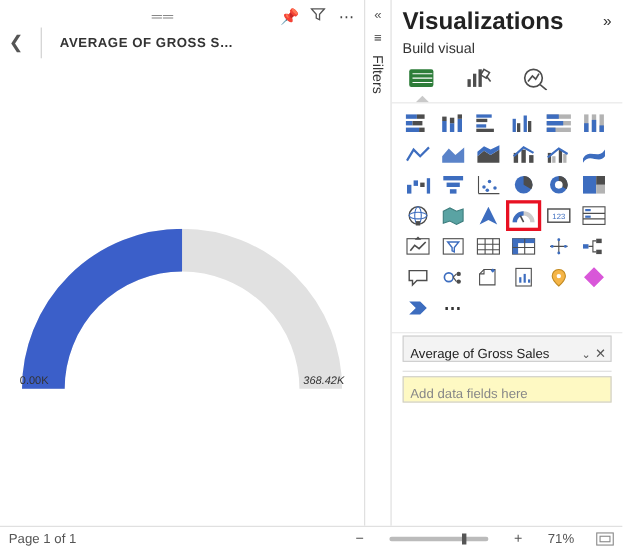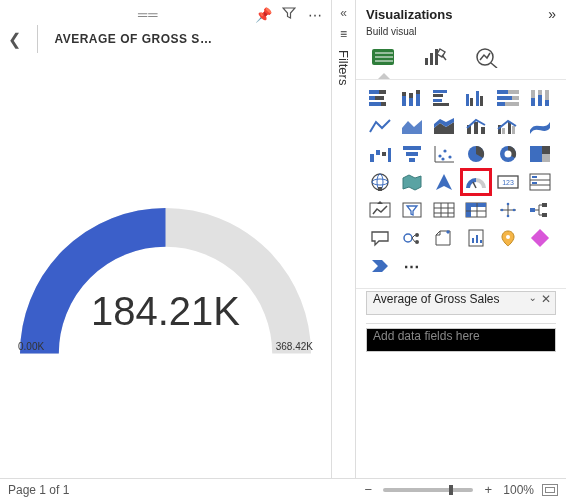--- a/index.html
+++ b/index.html
@@ -23,48 +23,48 @@
 .rnav .back-lbl { color: #777; font-size: 14px; }
 .rnav .divider { width: 1px; height: 28px; background: #ccc; margin: 0 10px; }
 .rnav .title { font-size: 12px; font-weight: 600; letter-spacing: 0.5px; color: #333; white-space: nowrap; overflow: hidden; text-overflow: ellipsis; max-width: 160px; }
 
 
 .chart { flex: 1; position: relative; }
 .gauge-wrap { position: absolute; left: 20px; right: 20px; bottom: 120px; }
 .gauge-svg { width: 100%; height: auto; display: block; }
 .gauge-val { position: absolute; left: 0; right: 0; bottom: 144px; text-align: center; font-size: 40px; font-weight: 300; color: #333; }
 .gauge-min { position: absolute; left: 18px; bottom: 126px; font-size: 10px; color: #333; }
-.gauge-max { position: absolute; right: 18px; bottom: 126px; font-size: 10px; color: #333; }
+.gauge-max { position: absolute; right: 18px; bottom: 126px; font-size: 10px; color: #333; font-style: italic; }
 
 
 .vhead { display: flex; align-items: center; padding: 6px 10px 2px 10px; }
-.vhead .title { font-size: 13px; font-weight: 600; flex: 1; }
+.vhead .title { font-size: 22px; font-weight: 600; flex: 1; }
 .vhead .exp { font-size: 14px; color: #333; }
-.vsub { padding: 2px 10px 6px 10px; font-size: 10px; color: #333; }
+.vsub { padding: 2px 10px 6px 10px; font-size: 13px; color: #333; }
 .mode-row { display: flex; gap: 18px; padding: 0 10px 2px 10px; align-items: center; }
 .mode { width: 34px; height: 28px; display: flex; align-items: center; justify-content: center; border: 1px solid transparent; cursor: pointer; }
 .mode svg { width: 26px; height: 22px; }
 .mode-ptr { display: flex; padding: 0 10px; }
 .mode-ptr .tri { width: 0; height: 0; border-left: 6px solid transparent; border-right: 6px solid transparent; border-bottom: 6px solid #c9c9c9; margin-left: 12px; }
 .viz-grid { display: grid; grid-template-columns: repeat(6, 28px); gap: 4px 4px; padding: 6px 10px 10px 10px; border-top: 1px solid #e6e6e6; border-bottom: 1px solid #e6e6e6; }
 .viz-item { width: 28px; height: 24px; display: flex; align-items: center; justify-content: center; cursor: pointer; }
 .viz-item svg { width: 24px; height: 20px; }
 .viz-item.hl { outline: 3px solid #e81123; outline-offset: -1px; }
 .viz-item.more { font-size: 16px; color: #333; font-weight: bold; letter-spacing: 1px; }
 
 .field-sec { padding: 6px 10px 2px 10px; font-size: 13px; color: #444; }
-.field-well { margin: 2px 10px 6px 10px; height: 24px; border: 1px solid #ccc; background: #f3f3f3; display: flex; align-items: flex-start; padding: 0 4px 0 6px; font-size: 12px; }
-.field-well.empty { background: #000000; color: #888; font-style: italic; font-style: normal; }
+.field-well { margin: 2px 10px 6px 10px; height: 24px; border: 1px solid #ccc; background: #f3f3f3; display: flex; align-items: flex-end; padding: 0 4px 0 6px; font-size: 12px; }
+.field-well.empty { background: #fef9c3; color: #888; font-style: italic; font-style: normal; }
 .field-well .txt { flex: 1; white-space: nowrap; overflow: hidden; text-overflow: ellipsis; }
 .field-well .chev-d { font-size: 10px; color: #555; margin: 0 4px; }
 .field-well .x { font-size: 12px; color: #555; cursor: pointer; }
 .field-divider { height: 1px; background: #ddd; margin: 2px 10px; }
 
 
-.footer { position: absolute; left: 0; right: 0; bottom: 0; height: 22px; border-top: 1px solid #ddd; display: flex; align-items: center; padding: 0 8px; gap: 8px; font-size: 12px; color: #555; background: #fff; }
+.footer { position: absolute; left: 0; right: 0; bottom: 0; height: 22px; border-top: 1px solid #ddd; display: flex; align-items: center; padding: 0 8px; gap: 20px; font-size: 12px; color: #555; background: #fff; }
 .footer .spacer { flex: 1; }
 .footer .zoom-btn { width: 14px; text-align: center; cursor: pointer; font-size: 13px; }
 .footer .slider { width: 90px; height: 4px; background: #bbb; position: relative; border-radius: 2px; }
 .footer .slider .thumb { position: absolute; top: -3px; width: 4px; height: 10px; background: #555; }
 .footer .fit { width: 16px; height: 12px; border: 1px solid #888; position: relative; cursor: pointer; }
 .footer .fit::after { content: ""; position: absolute; inset: 2px; border: 1px solid #888; }
 
 
 .c-blue { fill: #3d6dbf; }
 .c-blue-s { stroke: #3d6dbf; }
@@ -95,21 +95,20 @@
       <span class="divider"></span>
       <span class="title">AVERAGE OF GROSS SAL...</span>
     </div>
     <div class="chart">
       <div class="gauge-wrap">
         <svg class="gauge-svg" viewBox="0 0 300 155">
           <path d="M20 150 A130 130 0 0 1 280 150" fill="none" stroke="#e1e1e1" stroke-width="40"></path>
           <path d="M20 150 A130 130 0 0 1 150 20" fill="none" stroke="#3b5fc9" stroke-width="40"></path>
         </svg>
       </div>
-      <div class="gauge-val">184.21K</div>
       <div class="gauge-min">0.00K</div>
       <div class="gauge-max">368.42K</div>
     </div>
   </div>
 
   <div class="filters-rail">
     <span class="chev">«</span>
     <span class="bars">≡</span>
     <span class="label">Filters</span>
   </div>
@@ -451,15 +450,15 @@
 </div>
 
 <div class="footer">
   <span>Page 1 of 1</span>
   <span class="spacer"></span>
   <span class="zoom-btn">−</span>
   <div class="slider">
       <div class="thumb" style="left:66px"></div>
     </div>
   <span class="zoom-btn">+</span>
-  <span>100%</span>
+  <span>71%</span>
   <div class="fit"></div>
 </div>
 
 </body></html>

